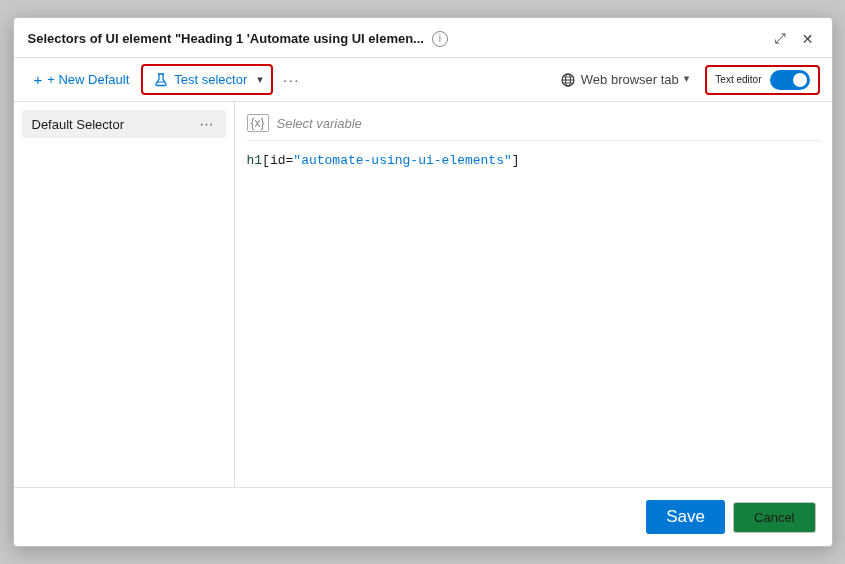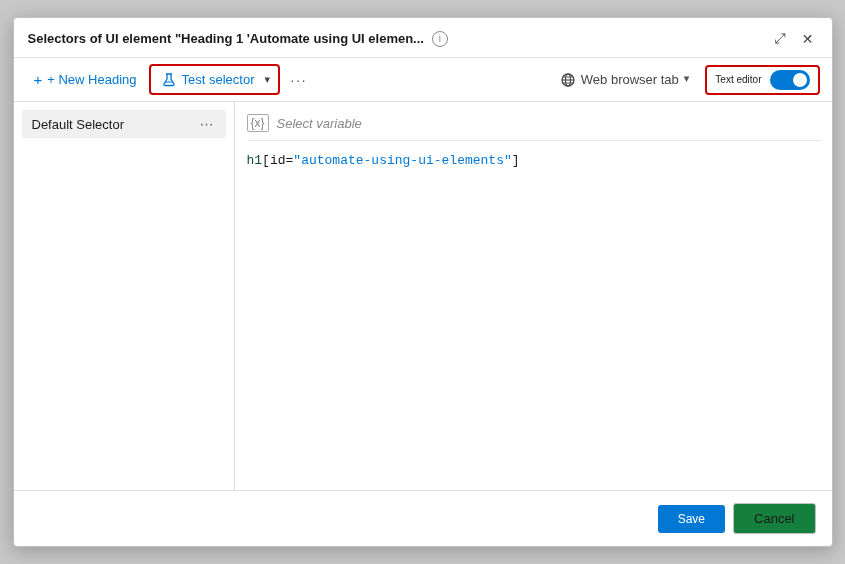--- a/index.html
+++ b/index.html
@@ -237,21 +237,21 @@
       padding: 12px 16px;
       border-top: 1px solid #e0e0e0;
     }
     .btn-save {
       background: #0078d4;
       color: white;
       border: none;
       border-radius: 3px;
       padding: 7px 20px;
       cursor: pointer;
-      font-size: 12px;
+      font-size: 17px;
       margin-left: 20px;
     }
     .btn-cancel {
       background: #15803d;
       color: #1a1a1a;
       border: 1px solid #c0c0c0;
       border-radius: 3px;
       padding: 7px 20px;
       cursor: pointer;
       font-size: 13px;
@@ -276,21 +276,21 @@
       </button>
       <button class="icon-btn">
         <span>✕</span>
       </button>
     </div>
   </div>
 
   <div class="toolbar">
     <button class="toolbar-btn">
       <span style="font-size:15px;color:#0078d4;">+</span>
-      <span style="color:#0078d4;">+ New Heading</span>
+      <span style="color:#0078d4;">+ New Default</span>
     </button>
 
     <div style="display:flex;align-items:center;border:2px solid #cc0000;border-radius:4px;padding:2px 4px;">
       <button class="toolbar-btn" style="padding:3px 6px;gap:5px;">
 
         <svg width="16" height="16" viewBox="0 0 16 16" fill="none">
           <path d="M6 2v5L3 12a1 1 0 00.9 1.5h8.2A1 1 0 0013 12L10 7V2" stroke="#0078d4" stroke-width="1.3" stroke-linecap="round"></path>
           <line x1="5.5" y1="2" x2="10.5" y2="2" stroke="#0078d4" stroke-width="1.3" stroke-linecap="round"></line>
           <path d="M4.5 10h7" stroke="#0078d4" stroke-width="1.1" stroke-linecap="round"></path>
         </svg>

